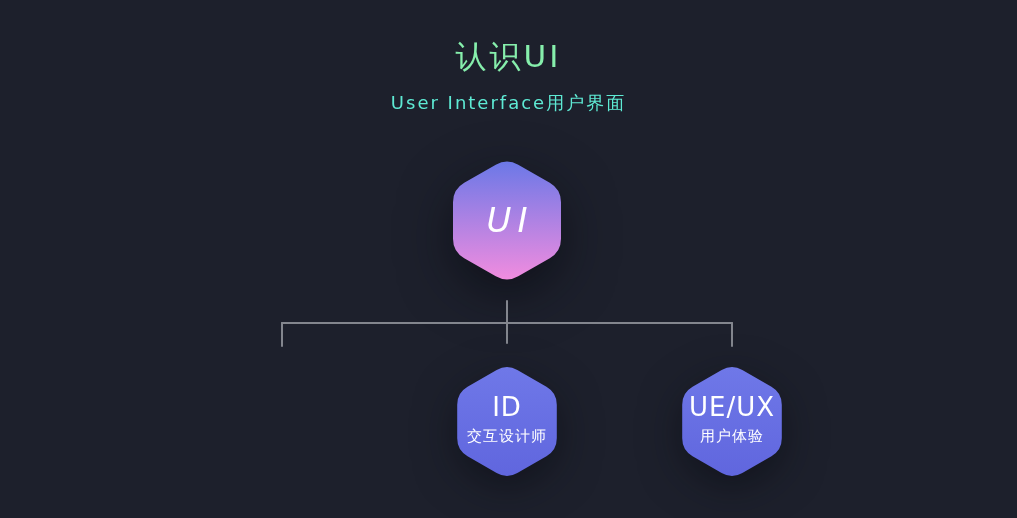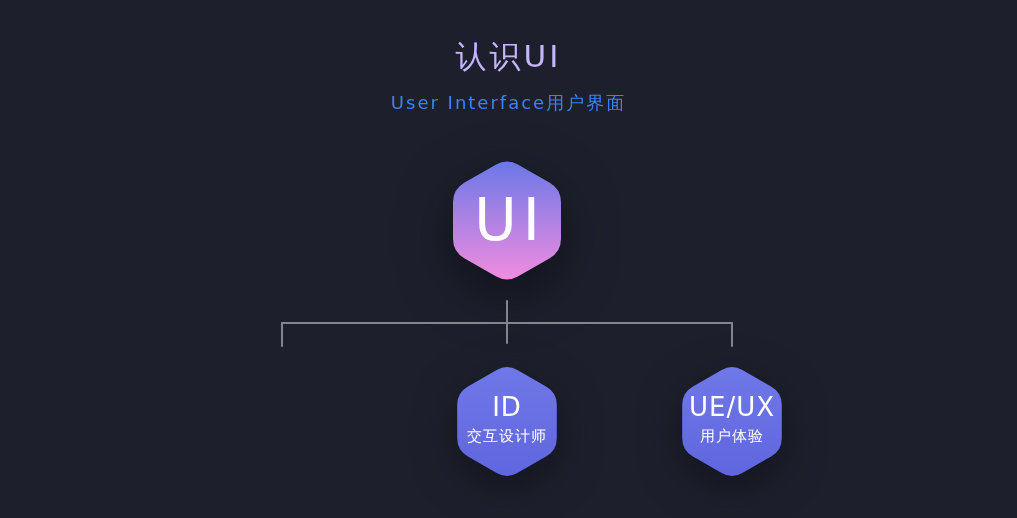--- a/index.html
+++ b/index.html
@@ -22,49 +22,50 @@
     font-family: "DejaVu Sans", "Liberation Sans", sans-serif;
     color: var(--text);
   }
 
   
   .header { position: absolute; top: 36px; left: 0; width: 100%; text-align: center; }
   .title {
     font-size: 31px;
     font-weight: 500;
     letter-spacing: 3px;
-    color: #c4b5fd;
+    color: #86efac;
   }
   .subtitle {
     margin-top: 13px;
     font-size: 18px;
     font-weight: 400;
     letter-spacing: 2px;
-    color: #3b82f6;
+    color: #5eead4;
   }
 
   
   .hex { position: absolute; }
   .hex svg { display: block; width: 100%; height: 100%; }
   .hex .hex-content {
     position: absolute; inset: 0;
     display: flex; flex-direction: column;
     align-items: center; justify-content: center;
     text-align: center;
   }
   .hex-root {
     left: 453px; top: 158px; width: 108px; height: 125px;
     filter: drop-shadow(0 16px 26px rgba(5, 7, 14, 0.6));
   }
   .hex-root .node-label {
-    font-size: 58px;
+    font-size: 34px;
     letter-spacing: 6px;
     padding-left: 6px;
     font-weight: 400;
     margin-top: -2px;
+    font-style: italic;
   }
   .hex-child {
     top: 364px; width: 100px; height: 115px;
     filter: drop-shadow(0 12px 20px rgba(5, 7, 14, 0.5));
   }
   .hex-child-0 { left: 231px; }
   .hex-child-1 { left: 457px; }
   .hex-child-2 { left: 682px; }
   .hex-child .hex-content { transform: translateY(-3px); }
   .hex-child .node-label {

